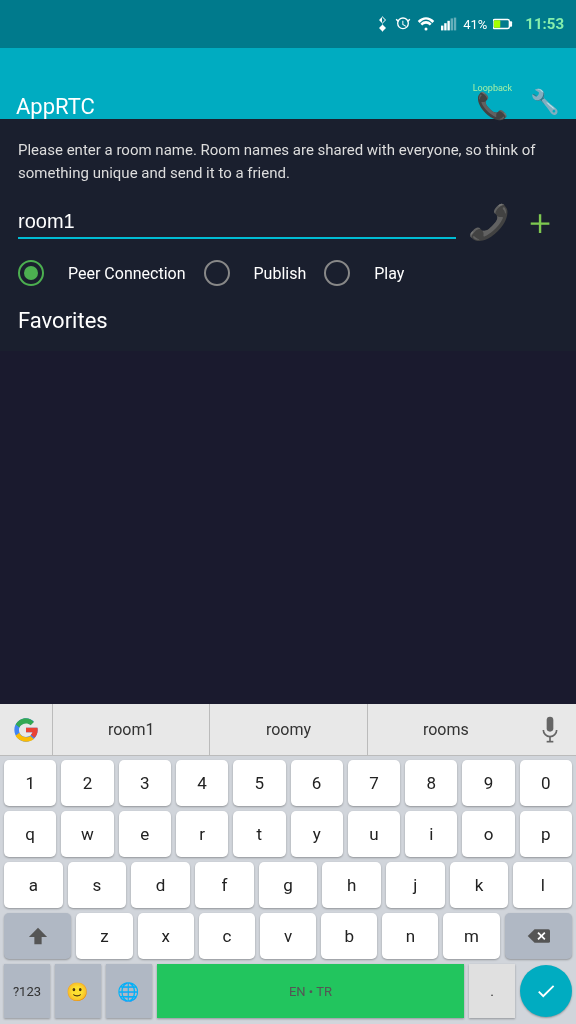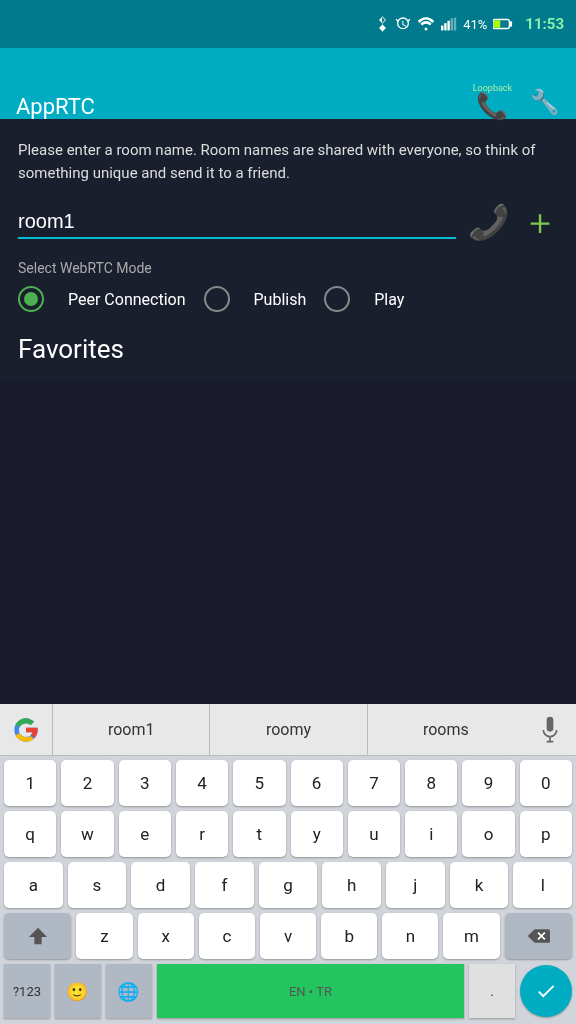--- a/index.html
+++ b/index.html
@@ -153,21 +153,21 @@
       background: #4caf50;
     }
     .radio-text {
       color: white;
       font-size: 16px;
     }
 
     
     .favorites-title {
       color: white;
-      font-size: 26px;
+      font-size: 22px;
       font-weight: 400;
     }
 
     
     .keyboard-container {
       background: #d1d5db;
       position: absolute;
       bottom: 0;
       left: 0;
       width: 576px;
@@ -331,21 +331,20 @@
 
 <div class="main-content">
   <p class="description-text">Please enter a room name. Room names are shared with everyone, so think of something unique and send it to a friend.</p>
 
   <div class="input-row">
     <input class="room-input" type="text" value="room1" placeholder="room1" style="">
     <span class="call-icon-btn">📞</span>
     <span class="add-icon-btn">＋</span>
   </div>
 
-  <div class="mode-label">Select WebRTC Mode</div>
 
   <div class="radio-group">
     <div class="radio-option">
       <div class="radio-circle selected">
         <div class="radio-dot"></div>
       </div>
       <span class="radio-text">Peer Connection</span>
     </div>
     <div class="radio-option">
       <div class="radio-circle"></div>

